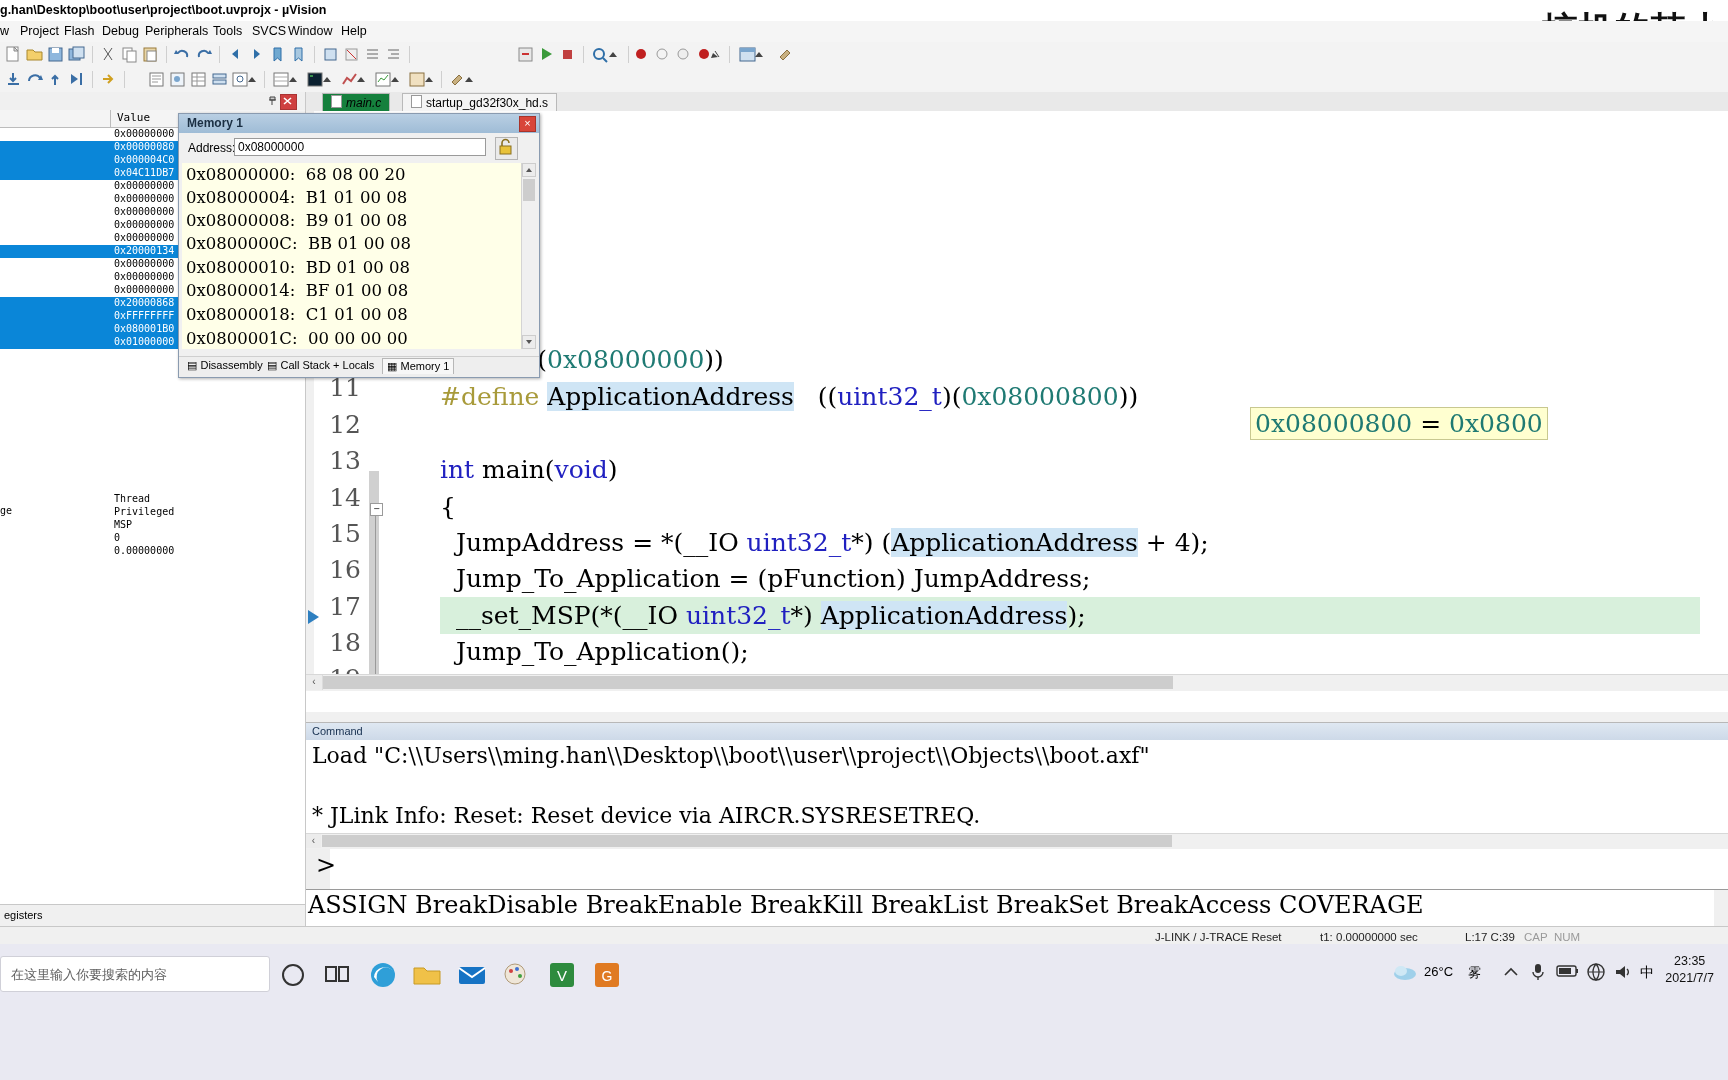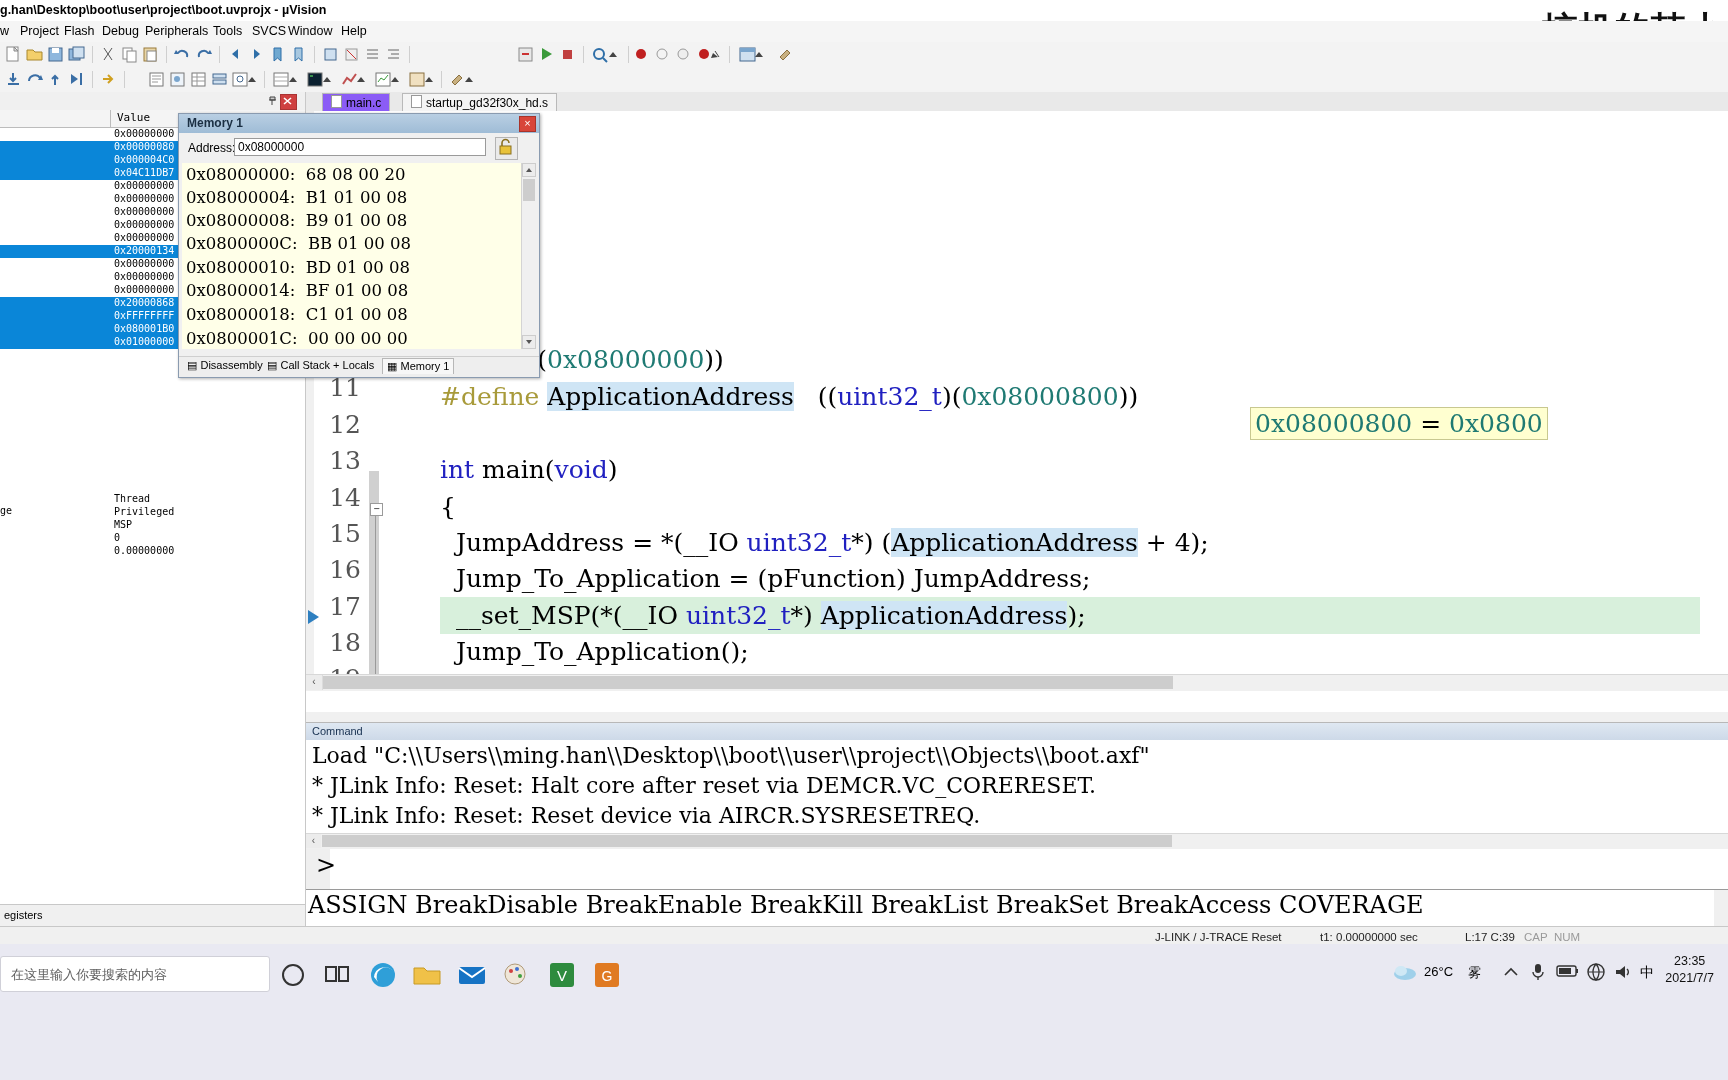--- a/index.html
+++ b/index.html
@@ -64,21 +64,21 @@
   .memwin .sb .up{top:0;} .memwin .sb .dn{bottom:0;}
   .memwin .sb .th{position:absolute;left:1px;top:16px;width:12px;height:22px;background:#cdcdcd;}
   .memwin .tabs{position:absolute;left:0;bottom:0;width:100%;height:20px;background:#eeeeee;border-top:1px solid #cfcfcf;}
   .memwin .tabs .tb{position:absolute;top:2px;font-size:11px;white-space:nowrap;}
   .memwin .tabs .tb.active{background:#f7f7f7;border:1px solid #b7b7b7;border-bottom:none;padding:1px 4px;top:1px;}
 
   
   .editor{position:absolute;left:306px;top:92px;width:1422px;height:620px;background:#ffffff;}
   .tabstrip{position:absolute;left:0;top:0;width:1422px;height:19px;background:#e9e9e9;border-bottom:1px solid #c8c8c8;}
   .etab{position:absolute;top:1px;height:18px;background:#f4f4f4;border:1px solid #b9b9b9;border-bottom:none;font-size:12px;padding:1px 8px 0 8px;box-sizing:border-box;white-space:nowrap;}
-  .etab.active{background:#8b5cf6;}
+  .etab.active{background:#15803d;font-style:italic;}
   .etab .ico{display:inline-block;width:9px;height:11px;background:#fff;border:1px solid #999;margin-right:4px;vertical-align:-1px;}
   .codearea{position:absolute;left:0;top:19px;width:1422px;height:580px;background:#ffffff;overflow:hidden;}
   .gutter{position:absolute;left:0;top:0;width:8px;height:580px;background:#f0f0f0;}
   .marginbar{position:absolute;left:8px;top:0;width:55px;height:580px;background:#ffffff;}
   .codeline{position:absolute;left:0;white-space:pre;font-family:"DejaVu Serif",serif;font-size:25px;line-height:37px;color:#000;}
   .lnum{position:absolute;width:55px;text-align:right;font-family:"DejaVu Serif",serif;font-size:25px;color:#555;}
   .kw{color:#2020c0;}
   .pp{color:#a89a3a;}
   .num{color:#1f7a73;}
   .hl-blue{background:#cfe5f5;margin-top:48px;}
@@ -603,21 +603,20 @@
       </div>
     </div>
   </div>
 
   <div class="cmdwin">
     <div class="cmdcap">
       <div class="t">Command</div>
     </div>
     <div class="cmdout">
       <div class="cmdline" style="top:1px">Load "C:\\Users\\ming.han\\Desktop\\boot\\user\\project\\Objects\\boot.axf"</div>
-      <div class="cmdline" style="top:31px">* JLink Info: Reset: Halt core after reset via DEMCR.VC_CORERESET.</div>
       <div class="cmdline" style="top:61px">* JLink Info: Reset: Reset device via AIRCR.SYSRESETREQ.</div>
     </div>
     <div class="cmdhs">
       <div class="left">‹</div>
       <div class="th"></div>
     </div>
     <div class="cmdprompt">
       <div class="gut"></div>
       <div class="pr">&gt;</div>
     </div>

